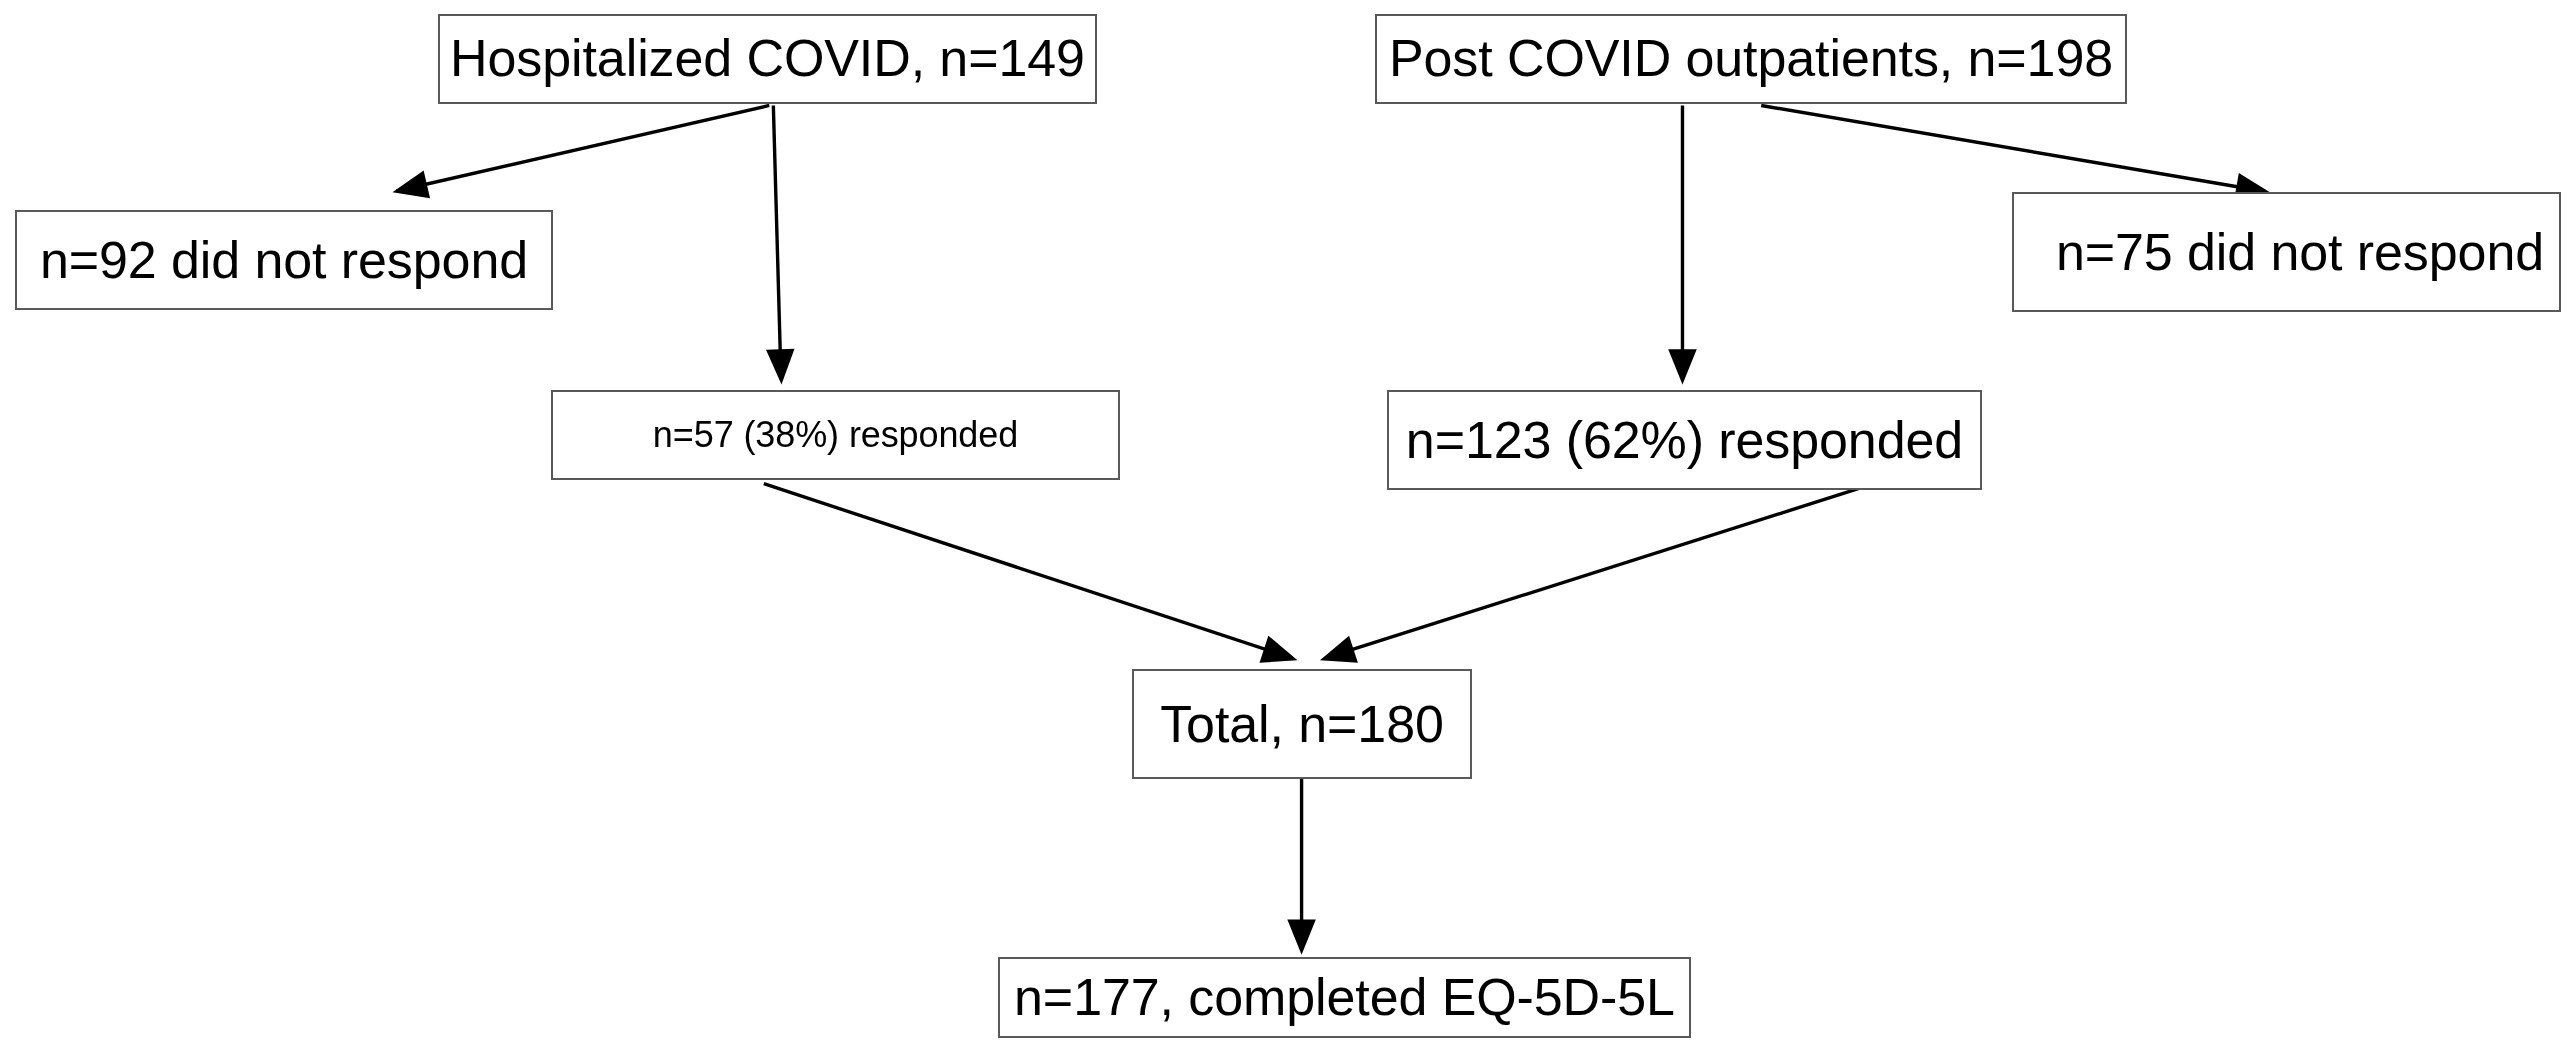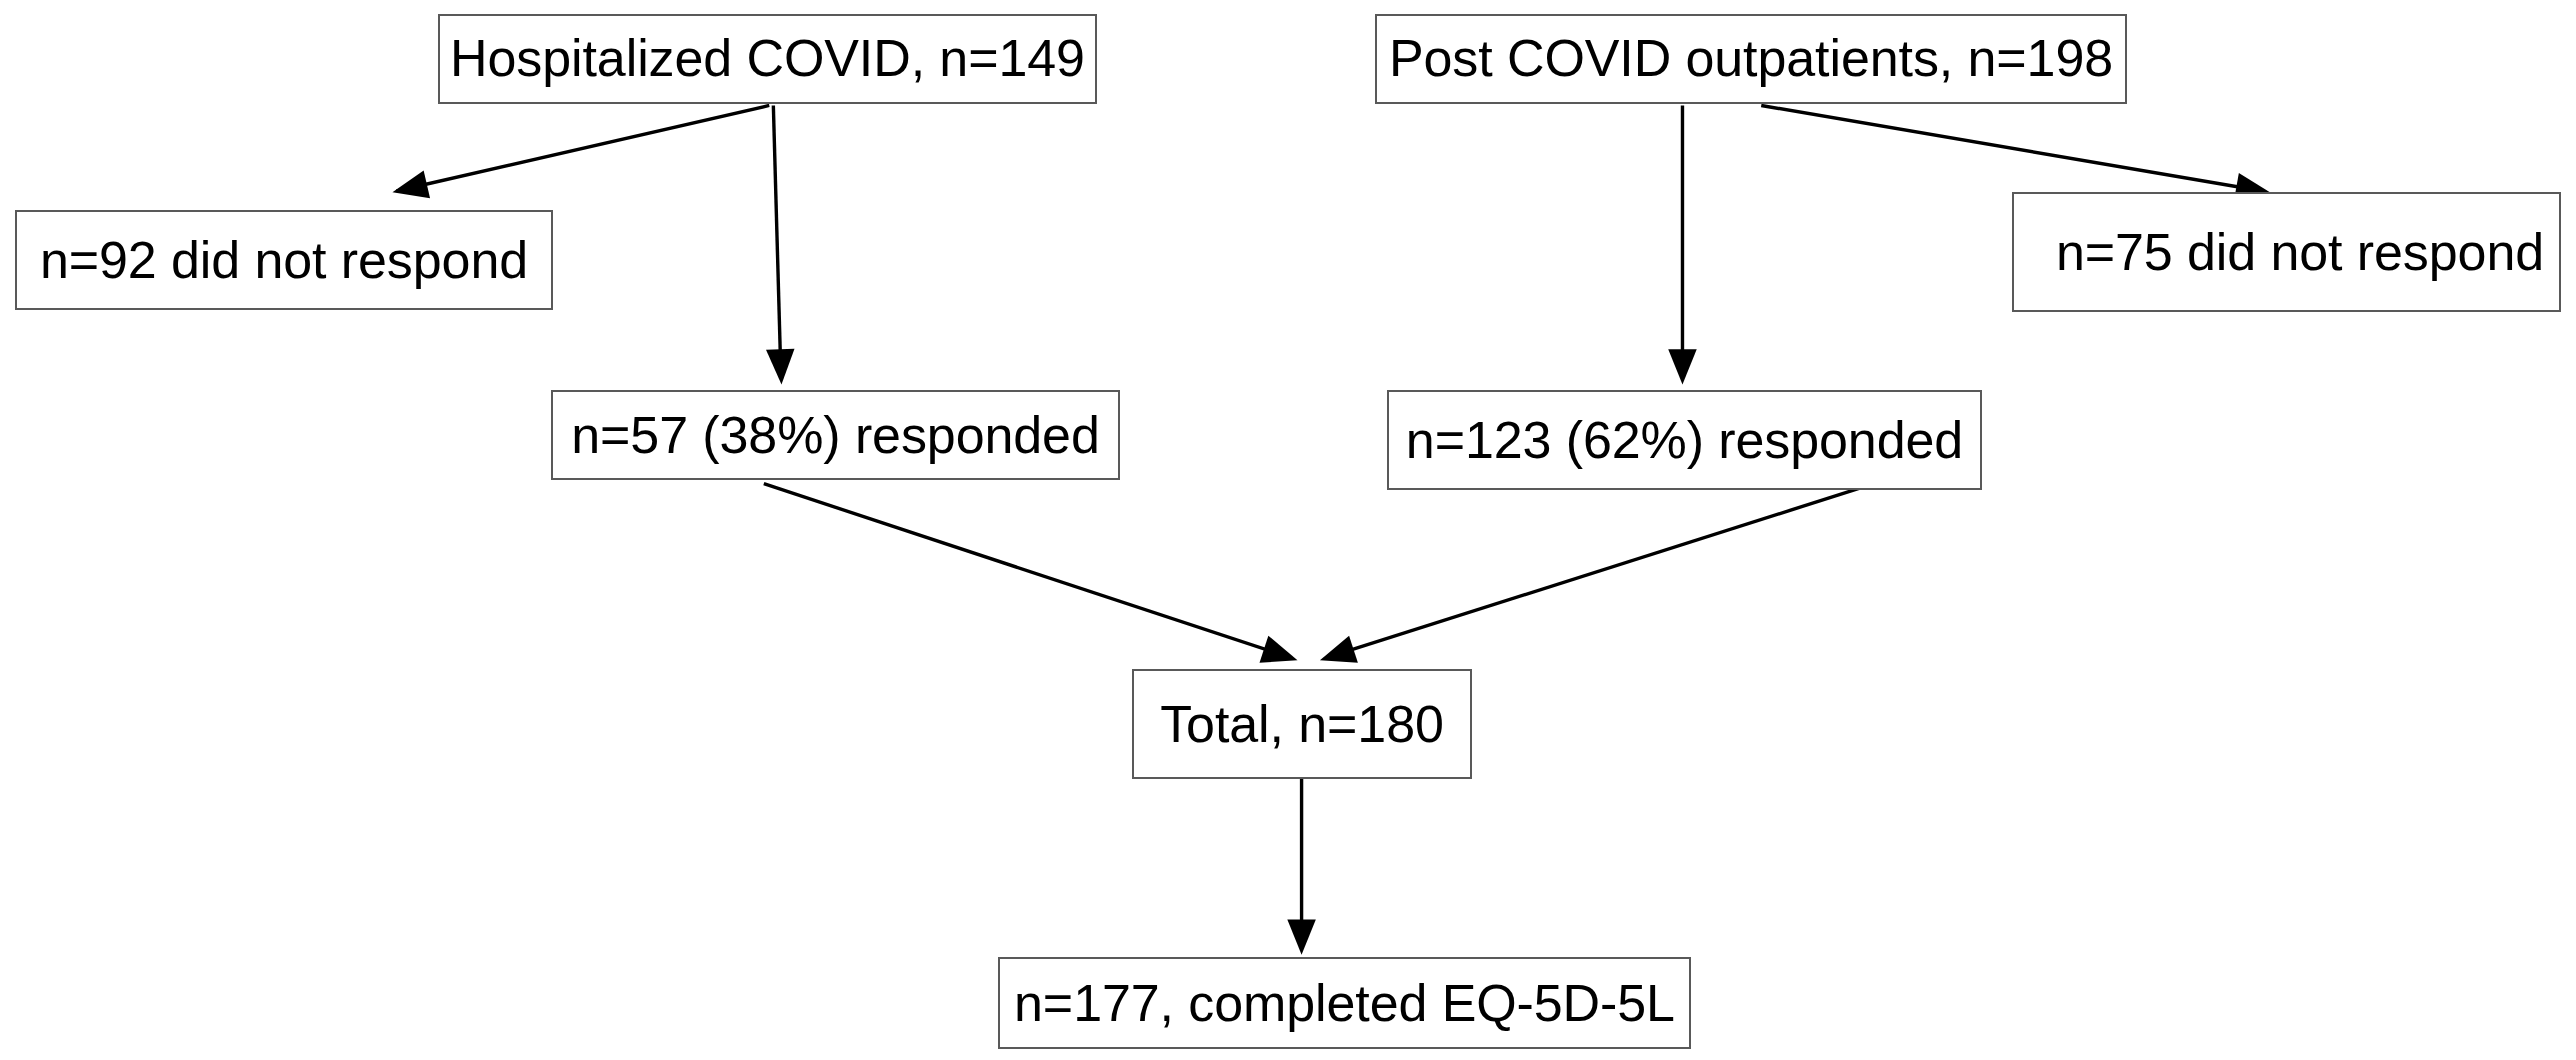--- a/index.html
+++ b/index.html
@@ -76,29 +76,29 @@
 
   <div class="node" style="left: 15px; top: 210px; width: 538px; height: 100px; border-color: rgb(89, 89, 89); background: rgb(255, 255, 255);">
     <span class="node-label" style="font-size: 52px; color: rgb(0, 0, 0);">n=92 did not respond</span>
   </div>
 
   <div class="node" style="left: 2012px; top: 192px; width: 549px; height: 120px; border-color: rgb(89, 89, 89); background: rgb(255, 255, 255); padding-left: 27px;">
     <span class="node-label" style="font-size: 52px; color: rgb(0, 0, 0);">n=75 did not respond</span>
   </div>
 
   <div class="node" style="left: 551px; top: 390px; width: 569px; height: 90px; border-color: rgb(89, 89, 89); background: rgb(255, 255, 255);">
-    <span class="node-label" style="font-size: 52px; color: rgb(0, 0, 0);">n=57 (38%) responded</span>
+    <span class="node-label" style="font-size: 36px; color: rgb(0, 0, 0);">n=57 (38%) responded</span>
   </div>
 
   <div class="node" style="left: 1387px; top: 390px; width: 595px; height: 100px; border-color: rgb(89, 89, 89); background: rgb(255, 255, 255);">
     <span class="node-label" style="font-size: 52px; color: rgb(0, 0, 0);">n=123 (62%) responded</span>
   </div>
 
   <div class="node" style="left: 1132px; top: 669px; width: 340px; height: 110px; border-color: rgb(89, 89, 89); background: rgb(255, 255, 255);">
     <span class="node-label" style="font-size: 52px; color: rgb(0, 0, 0); text-align: right;">Total, n=180</span>
   </div>
 
-  <div class="node" style="left: 998px; top: 957px; width: 693px; height: 92px; border-color: rgb(89, 89, 89); background: rgb(255, 255, 255);">
+  <div class="node" style="left: 998px; top: 957px; width: 693px; height: 81px; border-color: rgb(89, 89, 89); background: rgb(255, 255, 255);">
     <span class="node-label" style="font-size: 52px; color: rgb(0, 0, 0);">n=177, completed EQ-5D-5L</span>
   </div>
 
 </div>
 
 
 </body></html>

